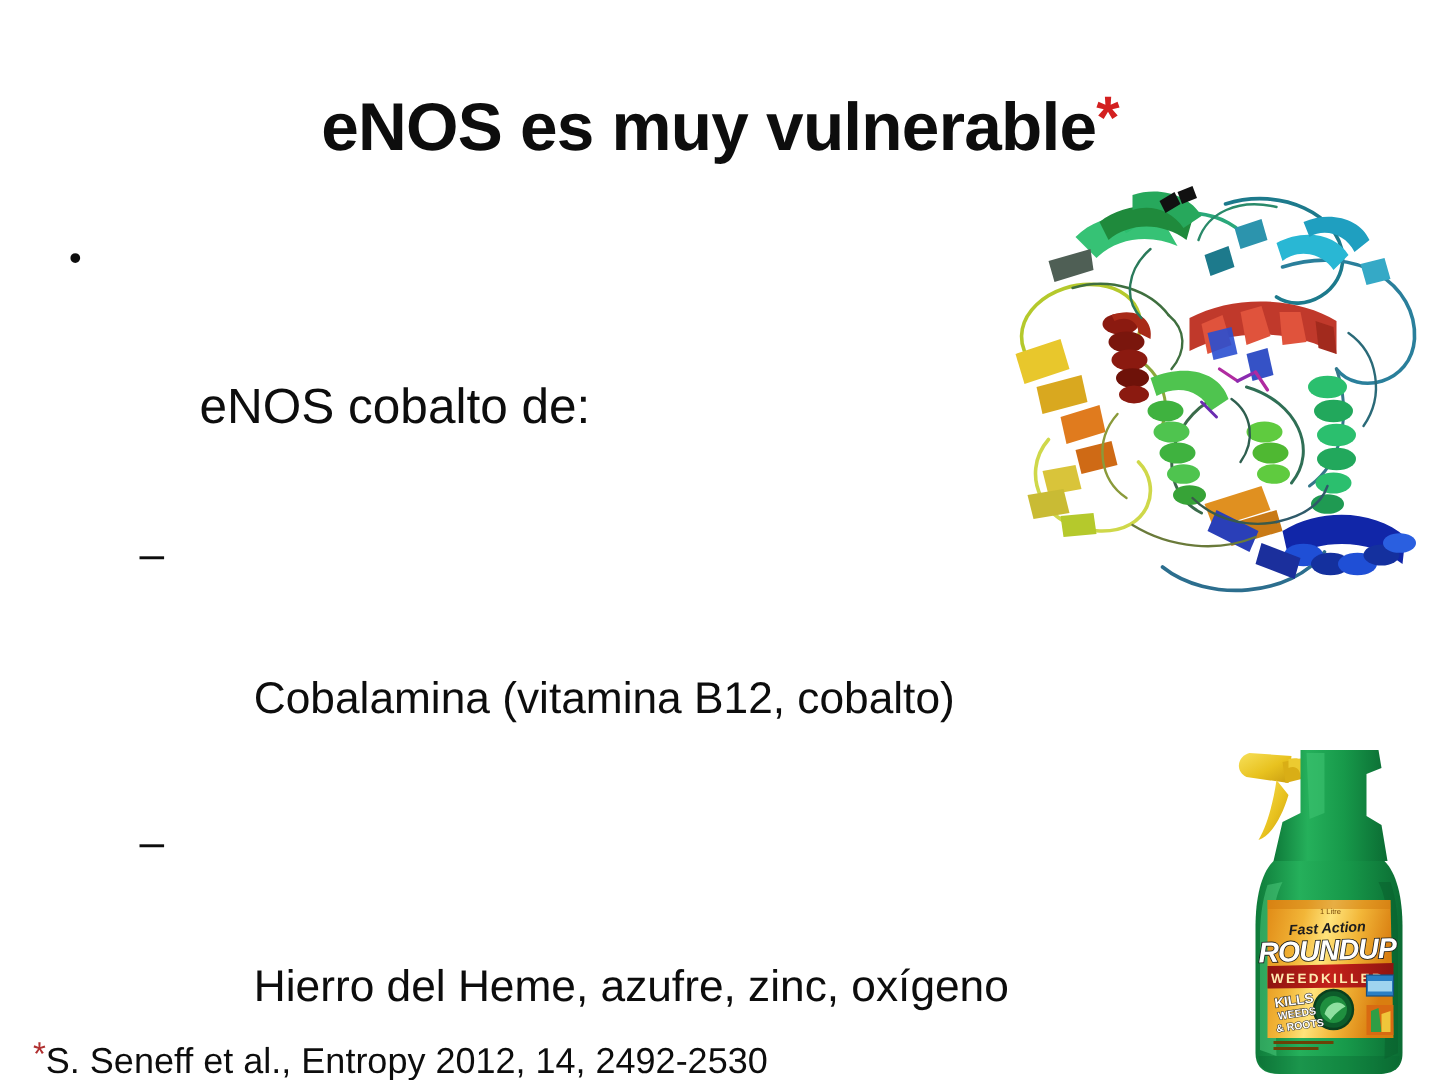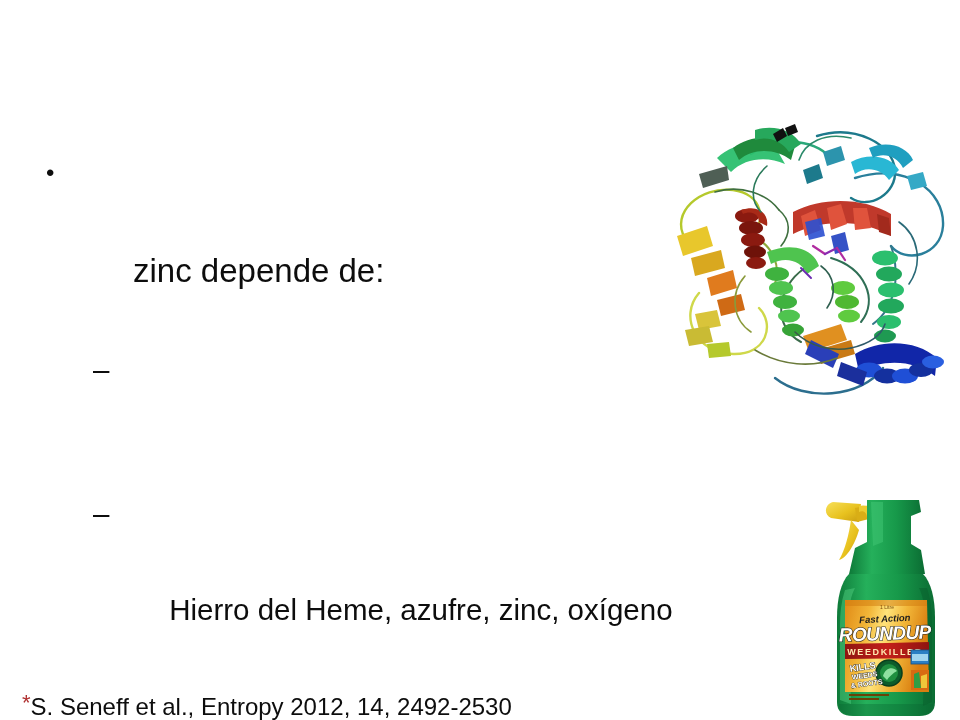--- a/index.html
+++ b/index.html
@@ -248,30 +248,34 @@
         <path d="M90 158 C74 176 78 202 96 214" stroke="#8a9a3a"></path>
         <path d="M100 232 C126 248 158 250 182 240" stroke="#6a7a3a"></path>
         <path d="M112 48 C96 62 94 82 106 94" stroke="#2a7a5a"></path>
         <path d="M196 20 C170 14 150 24 144 42" stroke="#2a8a6a"></path>
       </g>
       <path d="M118 16 L128 10 L132 18 L122 24 Z" fill="#111111"></path>
       <path d="M130 10 L140 6 L143 14 L133 18 Z" fill="#111111"></path>
     </svg>
   </div>
 
+  <div class="slide-title">
+    <span>eNOS es muy vulnerable</span><span class="asterisk">*</span>
+  </div>
 
   <div class="body-list">
 
     <p class="lvl1">
       <span class="marker">•</span>
-      <span>zinc depende de:</span>
+      <span>eNOS cobalto de:</span>
     </p>
 
     <p class="lvl2">
       <span class="marker">–</span>
+      <span>Cobalamina (vitamina B12, cobalto)</span>
     </p>
 
     <p class="lvl2">
       <span class="marker">–</span>
       <span>Hierro del Heme, azufre, zinc, oxígeno</span>
     </p>
 
   </div>
 
   <div class="footnote">

